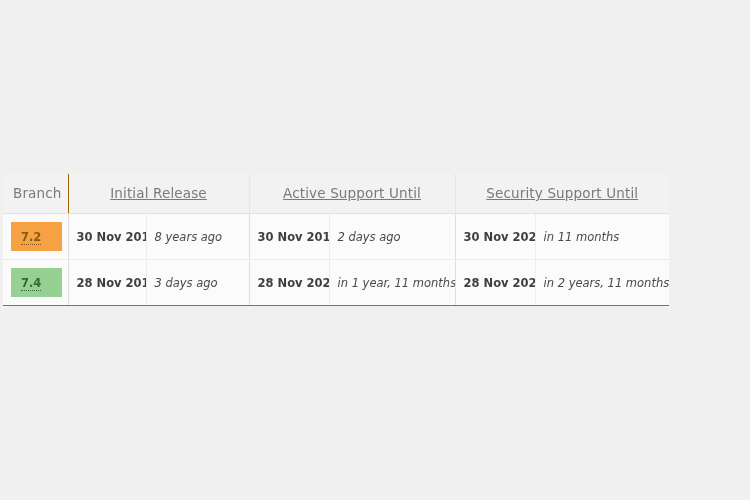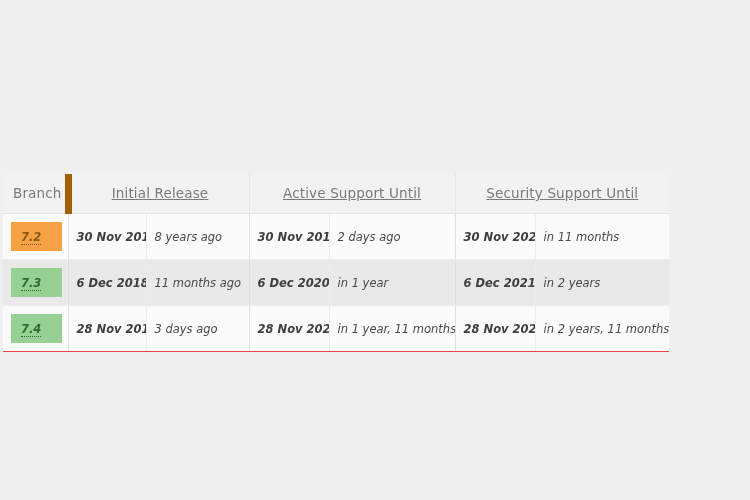--- a/index.html
+++ b/index.html
@@ -46,21 +46,21 @@
     font-size: 13.5px;
     padding: 11px 6px 12px 6px;
     text-align: center;
     border-bottom: 1px solid #e2e2e2;
     letter-spacing: 0.15px;
   }
 
   th.th-branch {
     text-align: left !important;
     padding-left: 10px !important;
-    border-right: 7px solid #a16207;
+    border-right: 1px solid #a16207;
   }
   th.th-group {
     border-left: 1px solid #e6e6e6;
     text-decoration: underline;
   }
   th.th-group.first-group {
     border-left: none;
   }
 
   table.support-table tbody tr {
@@ -69,21 +69,20 @@
   table.support-table tbody tr.striped {
     background: #e9e9e9;
   }
 
   table.support-table tbody td {
     padding: 8px 6px 8px 8px;
     vertical-align: middle;
     border-bottom: 1px solid #ededed;
     white-space: nowrap;
     overflow: hidden;
-    font-style: italic;
   }
   table.support-table tbody tr:last-child td {
     border-bottom: 1px solid #ef4444;
   }
 
   td.cell-date {
     font-weight: bold;
     color: #3f3f3f;
     border-left: 1px solid #ececec;
   }
@@ -174,33 +173,20 @@
             </span>
           </td>
           <td class="cell-date group-start">30 Nov 2017</td>
           <td class="cell-rel">8 years ago</td>
           <td class="cell-date group-start">30 Nov 2019</td>
           <td class="cell-rel">2 days ago</td>
           <td class="cell-date group-start">30 Nov 2020</td>
           <td class="cell-rel">in 11 months</td>
         </tr>
 
-        <tr class="striped">
-          <td class="cell-branch">
-            <span class="branch-fill sec-green">
-              <a class="branch-link" href="#">7.3</a>
-            </span>
-          </td>
-          <td class="cell-date group-start">6 Dec 2018</td>
-          <td class="cell-rel">11 months ago</td>
-          <td class="cell-date group-start">6 Dec 2020</td>
-          <td class="cell-rel">in 1 year</td>
-          <td class="cell-date group-start">6 Dec 2021</td>
-          <td class="cell-rel">in 2 years</td>
-        </tr>
 
         <tr>
           <td class="cell-branch">
             <span class="branch-fill sec-green">
               <a class="branch-link" href="#">7.4</a>
             </span>
           </td>
           <td class="cell-date group-start">28 Nov 2019</td>
           <td class="cell-rel">3 days ago</td>
           <td class="cell-date group-start">28 Nov 2021</td>

